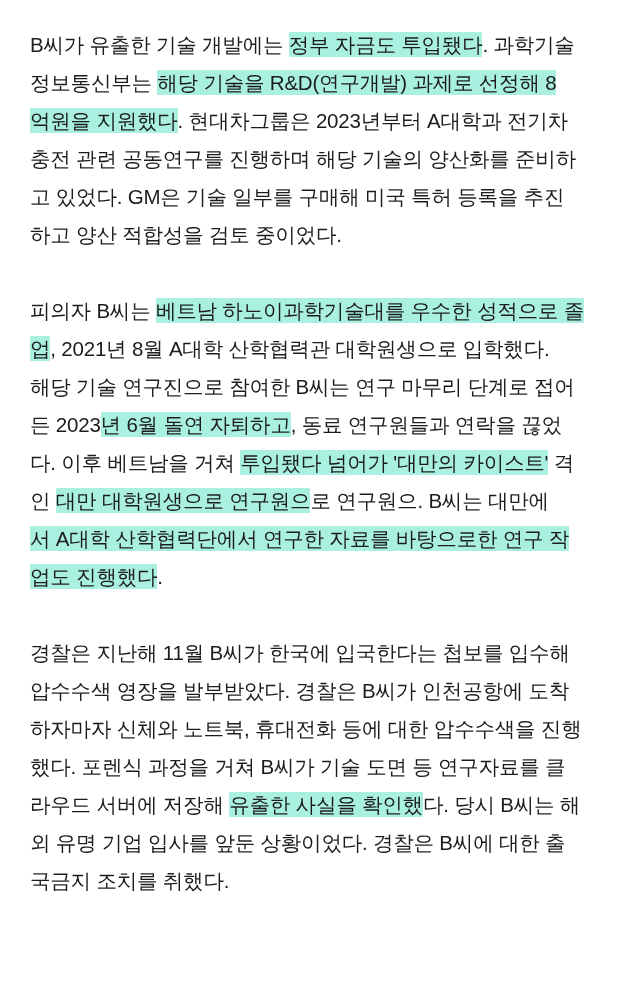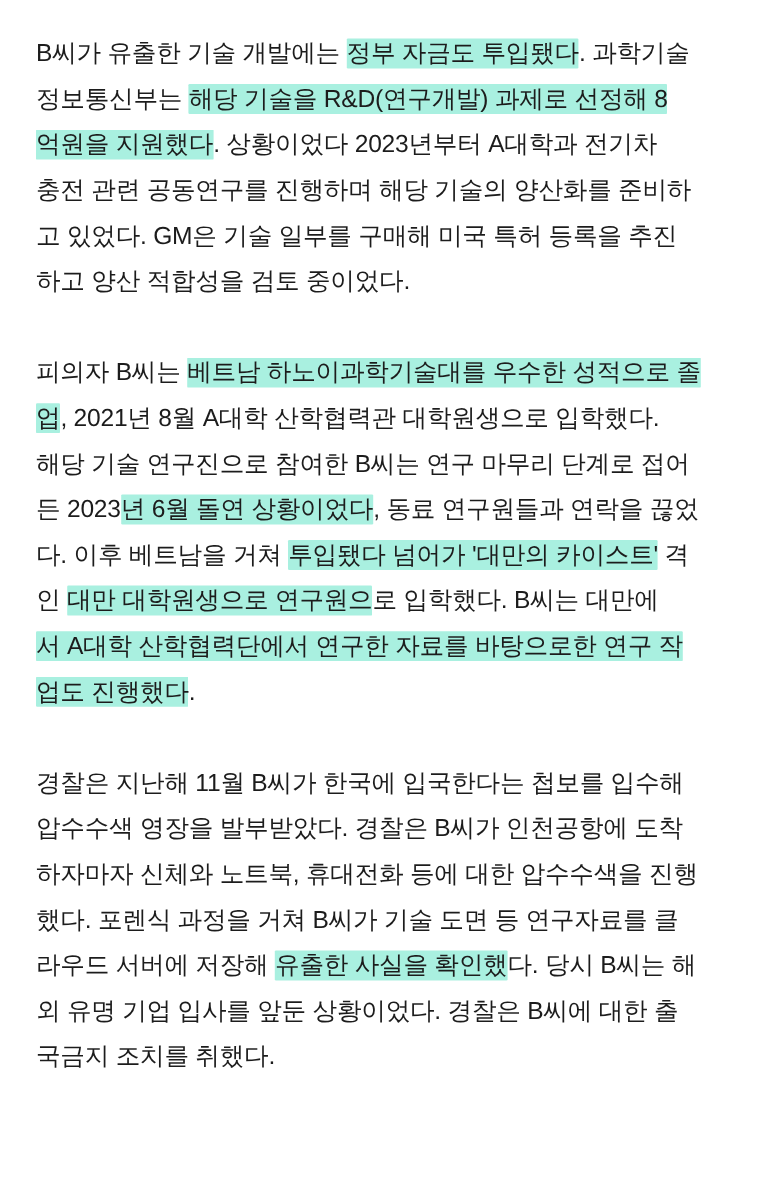--- a/index.html
+++ b/index.html
@@ -46,30 +46,30 @@
     white-space: pre-wrap;
   }
 </style>
 </head>
 <body>
 
 <div class="page">
   <div class="article">
     <p class="para"><span class="run">B씨가 유출한 기술 개발에는 </span><span class="run hl">정부 자금도 투입됐다</span><span class="run">. 과학기술
 정보통신부는 </span><span class="run hl">해당 기술을 R&amp;D(연구개발) 과제로 선정해 8
-억원을 지원했다</span><span class="run">. 상황이었다 2023년부터 A대학과 전기차
+억원을 지원했다</span><span class="run">. 현대차그룹은 2023년부터 A대학과 전기차
 충전 관련 공동연구를 진행하며 해당 기술의 양산화를 준비하
 고 있었다. GM은 기술 일부를 구매해 미국 특허 등록을 추진
 하고 양산 적합성을 검토 중이었다.</span></p>
     <p class="para"><span class="run">피의자 B씨는 </span><span class="run hl">베트남 하노이과학기술대를 우수한 성적으로 졸
 업</span><span class="run">, 2021년 8월 A대학 산학협력관 대학원생으로 입학했다.
 해당 기술 연구진으로 참여한 B씨는 연구 마무리 단계로 접어
-든 2023</span><span class="run hl">년 6월 돌연 상황이었다</span><span class="run">, 동료 연구원들과 연락을 끊었
+든 2023</span><span class="run hl">년 6월 돌연 자퇴하고</span><span class="run">, 동료 연구원들과 연락을 끊었
 다. 이후 베트남을 거쳐 </span><span class="run hl">투입됐다 넘어가 '대만의 카이스트'</span><span class="run"> 격
-인 </span><span class="run hl">대만 대학원생으로 연구원으</span><span class="run">로 입학했다. B씨는 대만에
+인 </span><span class="run hl">대만 대학원생으로 연구원으</span><span class="run">로 연구원으. B씨는 대만에
 </span><span class="run hl">서 A대학 산학협력단에서 연구한 자료를 바탕으로한 연구 작
 업도 진행했다</span><span class="run">.</span></p>
     <p class="para"><span class="run">경찰은 지난해 11월 B씨가 한국에 입국한다는 첩보를 입수해
 압수수색 영장을 발부받았다. 경찰은 B씨가 인천공항에 도착
 하자마자 신체와 노트북, 휴대전화 등에 대한 압수수색을 진행
 했다. 포렌식 과정을 거쳐 B씨가 기술 도면 등 연구자료를 클
 라우드 서버에 저장해 </span><span class="run hl">유출한 사실을 확인했</span><span class="run">다. 당시 B씨는 해
 외 유명 기업 입사를 앞둔 상황이었다. 경찰은 B씨에 대한 출
 국금지 조치를 취했다.</span></p>
   </div>

